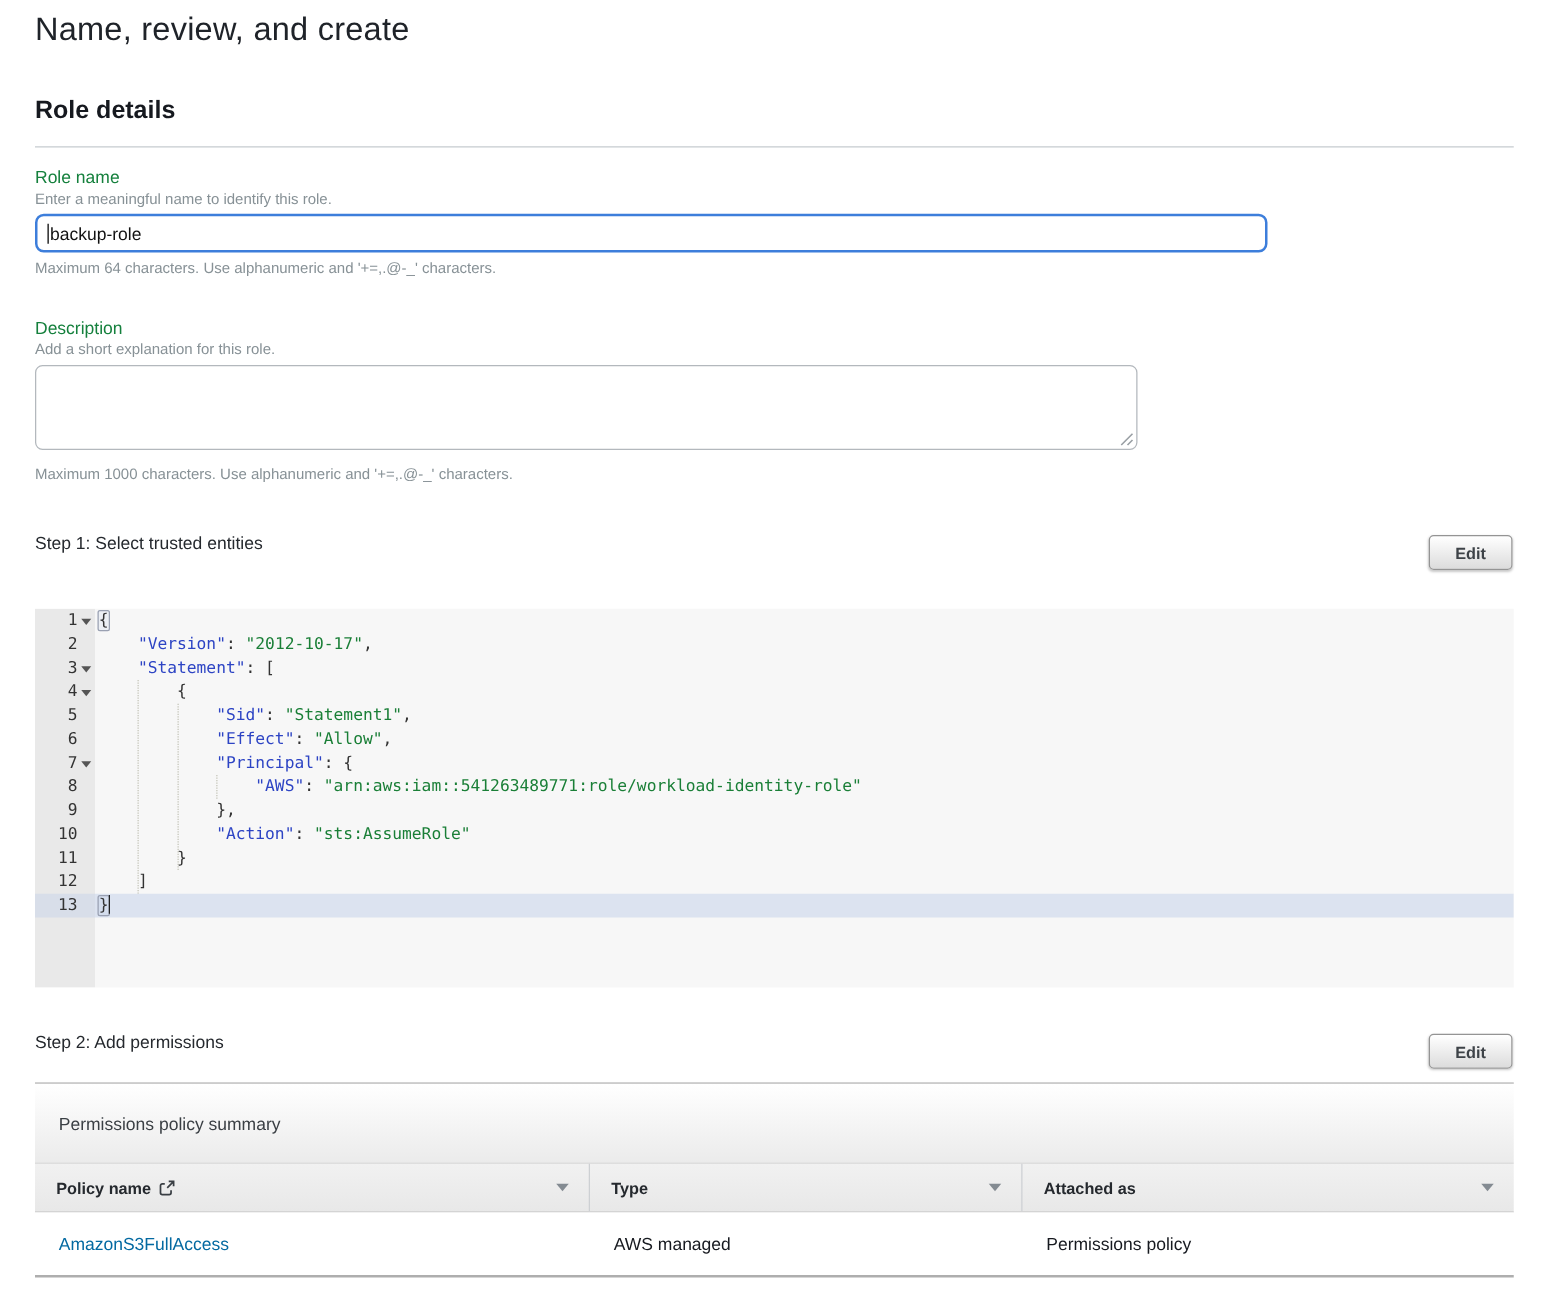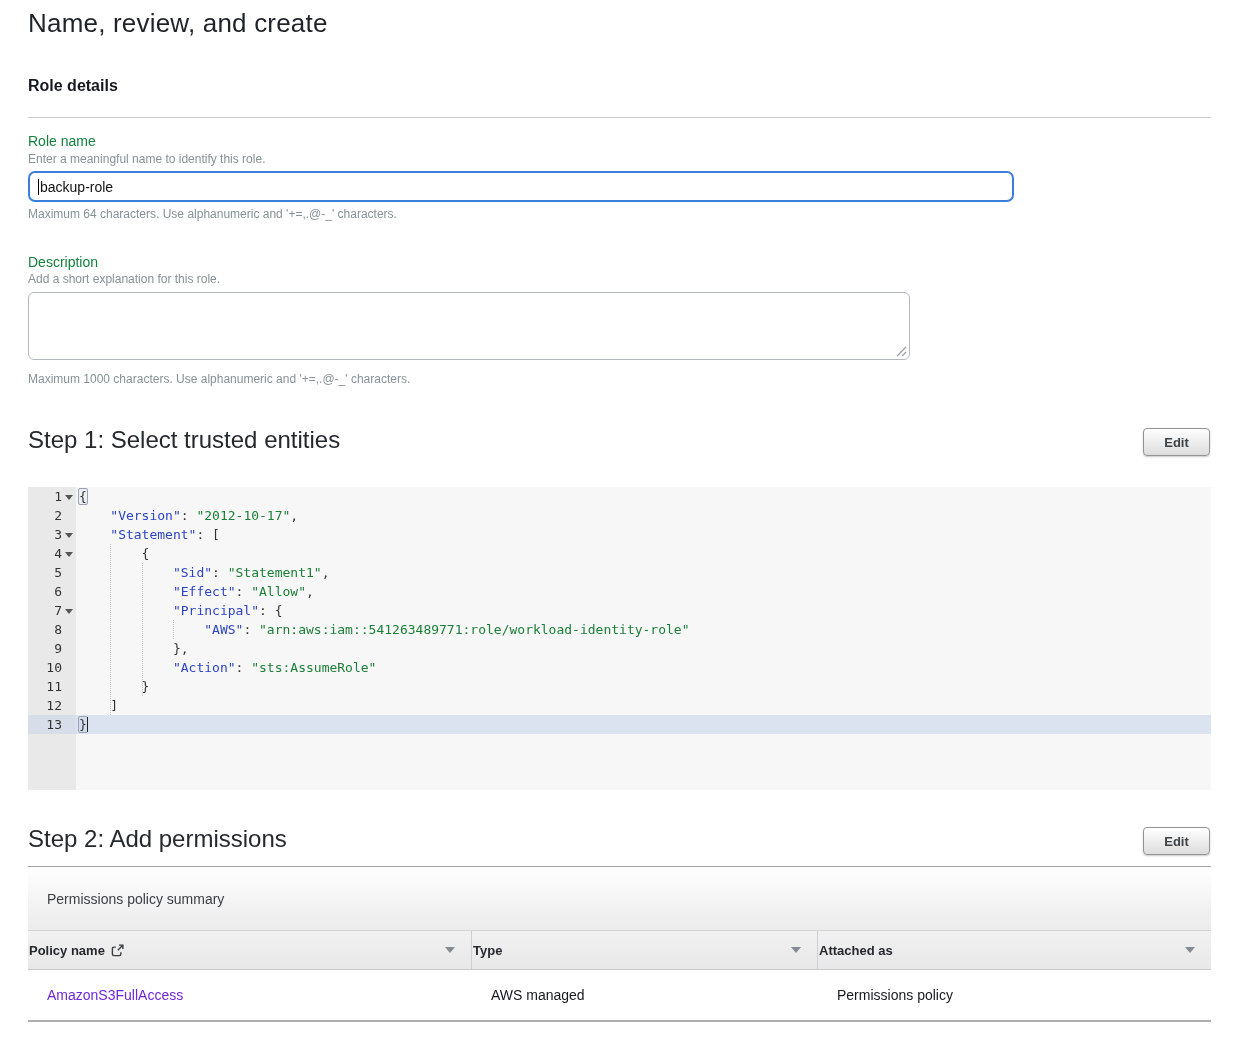--- a/index.html
+++ b/index.html
@@ -3,21 +3,21 @@
 <meta charset="utf-8">
 <style>
   * { margin:0; padding:0; box-sizing:border-box; }
   html,body { background:#fff; }
   body { font-family:"Liberation Sans", sans-serif; color:#16191f; }
   #app { position:relative; width:1242px; height:1037px; background:#fff; overflow:hidden; }
 
   .abs { position:absolute; }
 
   .page-title { left:28px; top:8px; font-size:26px; font-weight:400; color:#1f2329; letter-spacing:.2px; }
-  .section-heading { left:28px; top:77px; font-size:16px; font-weight:700; color:#16191f; }
+  .section-heading { left:28px; top:77px; font-size:20px; font-weight:700; color:#16191f; }
   .divider { left:28px; top:117px; width:1183px; height:1px; background:#c6cbd0; }
 
   .field-label { font-size:14px; color:#15803d; }
   .field-hint { font-size:12px; color:#879196; }
   .field-constraint { font-size:12px; color:#879196; }
 
   .fake-input {
     left:28px; top:171px; width:986px; height:31px;
     border:2px solid #3d7edb; border-radius:7px; background:#fff;
     display:flex; align-items:center; padding-left:8px;
@@ -26,21 +26,21 @@
   .caret { display:inline-block; width:1px; height:16px; background:#000; margin-right:1px; }
 
   .textarea-wrap { left:28px; top:292px; width:882px; height:68px; }
   .textarea-wrap textarea {
     width:100%; height:100%; resize:none; outline:none;
     border:1px solid #b3b8bd; border-radius:6px; background:#fff;
     font-family:"Liberation Sans", sans-serif; font-size:14px; padding:6px 8px; color:#111;
   }
   .resize-handle { position:absolute; right:3px; bottom:3px; width:11px; height:11px; pointer-events:none; }
 
-  .step-heading { font-size:24px; font-weight:400; color:#25292e; }
+  .step-heading { font-size:14px; font-weight:400; color:#25292e; }
 
   .edit-btn {
     position:absolute; width:67px; height:28px;
     display:flex; align-items:center; justify-content:center;
     font-size:13px; font-weight:700; color:#3d4247;
     background:linear-gradient(#ffffff,#dcdcdc);
     border:1px solid #949494; border-radius:4px;
     box-shadow:0 1px 2px rgba(0,0,0,.22);
     cursor:pointer;
   }
@@ -74,30 +74,30 @@
   .panel-header {
     height:63px; display:flex; align-items:center; padding-left:19px;
     background:linear-gradient(#ffffff,#ebebeb);
     font-size:14px; color:#3a3f44;
   }
   .tbl-header {
     display:grid; grid-template-columns:444px 346px 1fr; height:40px;
     background:linear-gradient(#f1f1f1,#e8e8e8);
     border-top:1px solid #d4d4d4; border-bottom:1px solid #c8c8c8;
   }
-  .th { display:flex; align-items:center; padding:0 16px 0 1px; font-size:13px; font-weight:700; color:#25292e; position:relative; cursor:pointer; }
+  .th { display:flex; align-items:center; padding:0 16px 0 17px; font-size:13px; font-weight:700; color:#25292e; position:relative; cursor:pointer; }
   .th.sep { border-right:1px solid #cdd0d3; }
   .th .th-label { margin-right:6px; }
   .sort-tri { margin-left:auto; width:0; height:0;
     border-left:5px solid transparent; border-right:5px solid transparent; border-top:6px solid #848b92; }
   .ext-icon { width:13px; height:13px; flex:none; }
   .tbl-body { background:#fff; border-bottom:2px solid #aeaeae; }
   .tbl-row { display:grid; grid-template-columns:444px 346px 1fr; height:50px; align-items:center; }
   .td { padding-left:19px; font-size:14px; color:#16191f; }
-  .td a { color:#6d28d9; text-decoration:none; cursor:pointer;text-align:center; }
+  .td a { color:#0369a1; text-decoration:none; cursor:pointer;text-align:center; }
 </style>
 </head>
 <body>
 
 <div id="app">
 
   <h1 class="abs page-title">Name, review, and create</h1>
 
   <h2 class="abs section-heading">Role details</h2>
   <div class="abs divider"></div>

